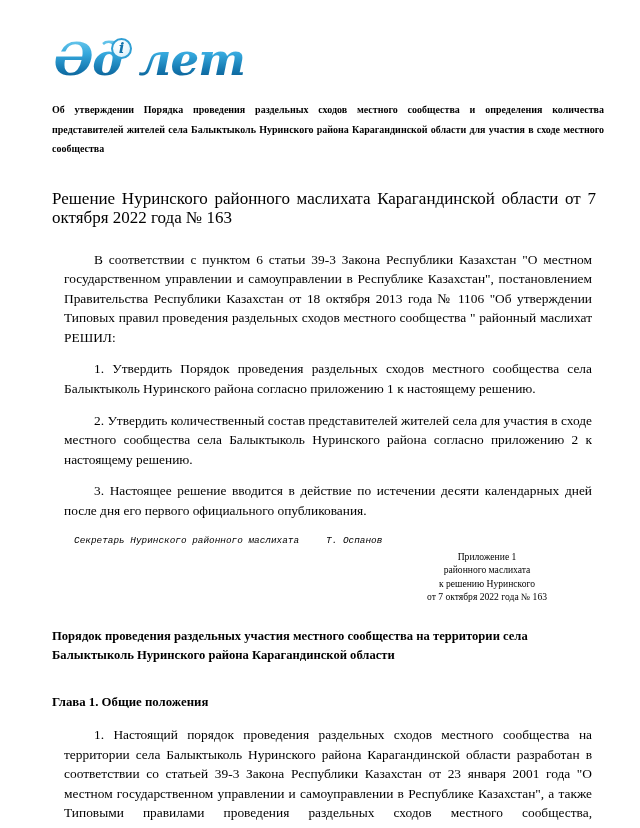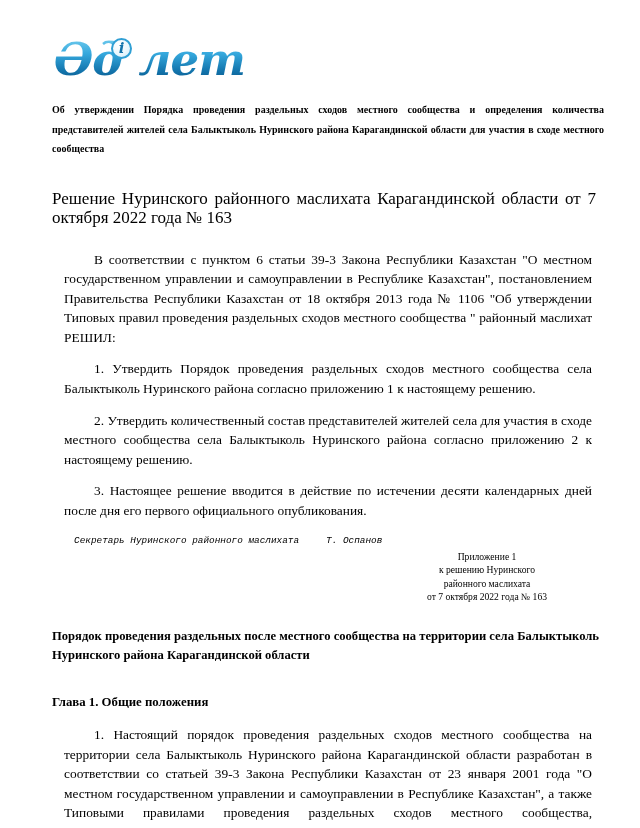--- a/index.html
+++ b/index.html
@@ -184,25 +184,25 @@
   <p class="body-par">2. Утвердить количественный состав представителей жителей села для участия в сходе местного сообщества села Балыктыколь Нуринского района согласно приложению 2 к настоящему решению.</p>
   <p class="body-par">3. Настоящее решение вводится в действие по истечении десяти календарных дней после дня его первого официального опубликования.</p>
 
   <div class="signature">
     <span class="sig-role">Секретарь Нуринского районного маслихата</span>
     <span class="sig-name">Т. Оспанов</span>
   </div>
 
   <div class="appendix">
     <div>Приложение 1</div>
+    <div>районного маслихата</div>
     <div>к решению Нуринского</div>
-    <div>районного маслихата</div>
     <div>от 7 октября 2022 года № 163</div>
   </div>
 
-  <div class="section-heading">Порядок проведения раздельных после местного сообщества на территории села Балыктыколь Нуринского района Карагандинской области</div>
+  <div class="section-heading">Порядок проведения раздельных участия местного сообщества на территории села Балыктыколь Нуринского района Карагандинской области</div>
 
   <div class="chapter-heading">Глава 1. Общие положения</div>
 
   <p class="body-par">1. Настоящий порядок проведения раздельных сходов местного сообщества на территории села Балыктыколь Нуринского района Карагандинской области разработан в соответствии со статьей 39-3 Закона Республики Казахстан от 23 января 2001 года "О местном государственном управлении и самоуправлении в Республике Казахстан", а также Типовыми правилами проведения раздельных сходов местного сообщества, утвержденными постановлением Правительства Республики Казахстан от 18 октября 2013 года № 1106 и устанавливает проведение раздельного схода местного сообщества жителей села на территории села Балыктыколь Нуринского района Карагандинской области (далее – село Балыктыколь).</p>
   <p class="body-par">2. В настоящем порядке используются следующие основные понятия:</p>
 
 </div>
 
 </body></html>

